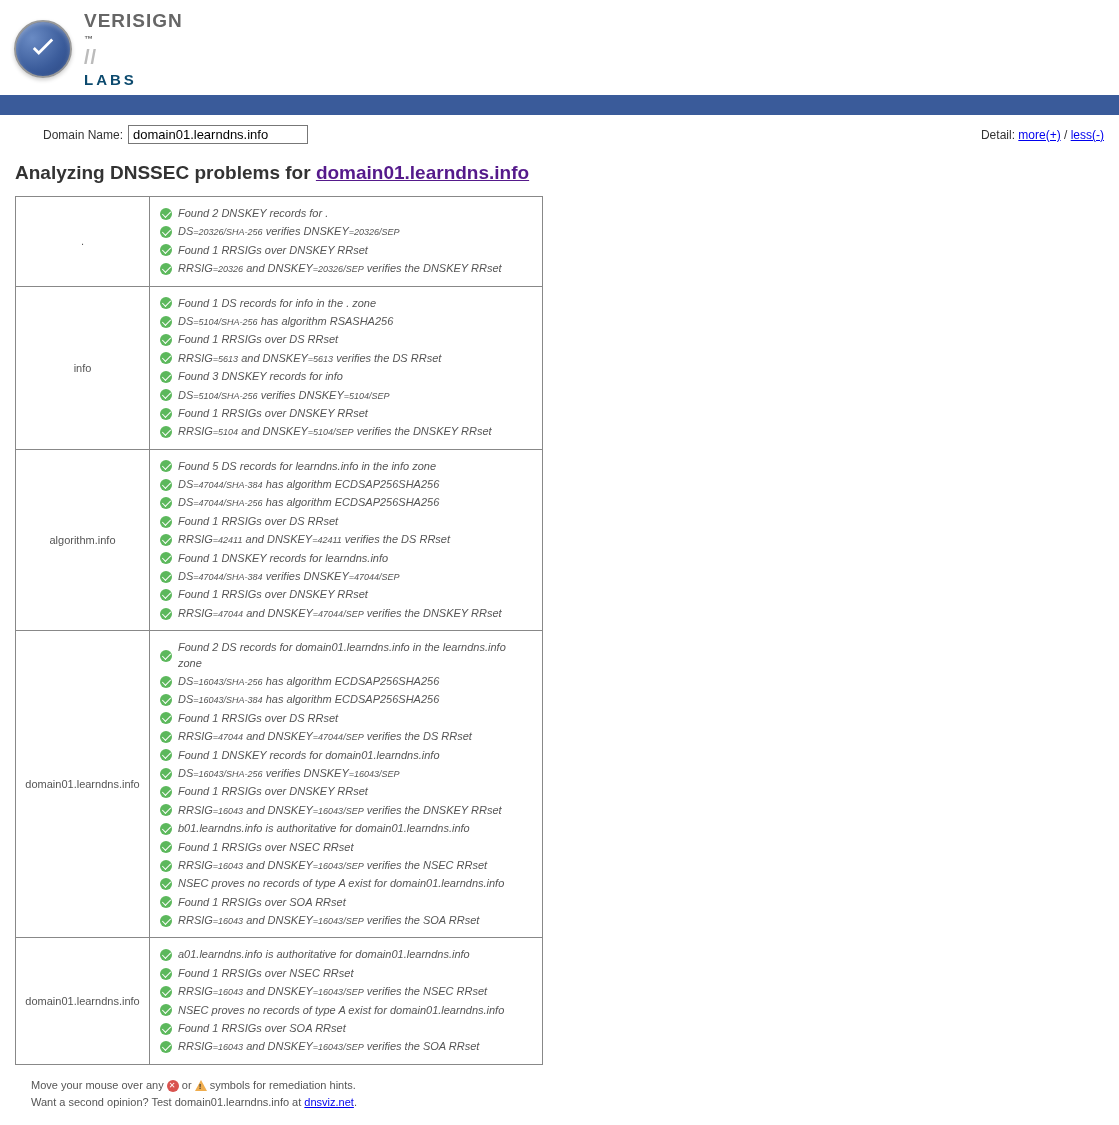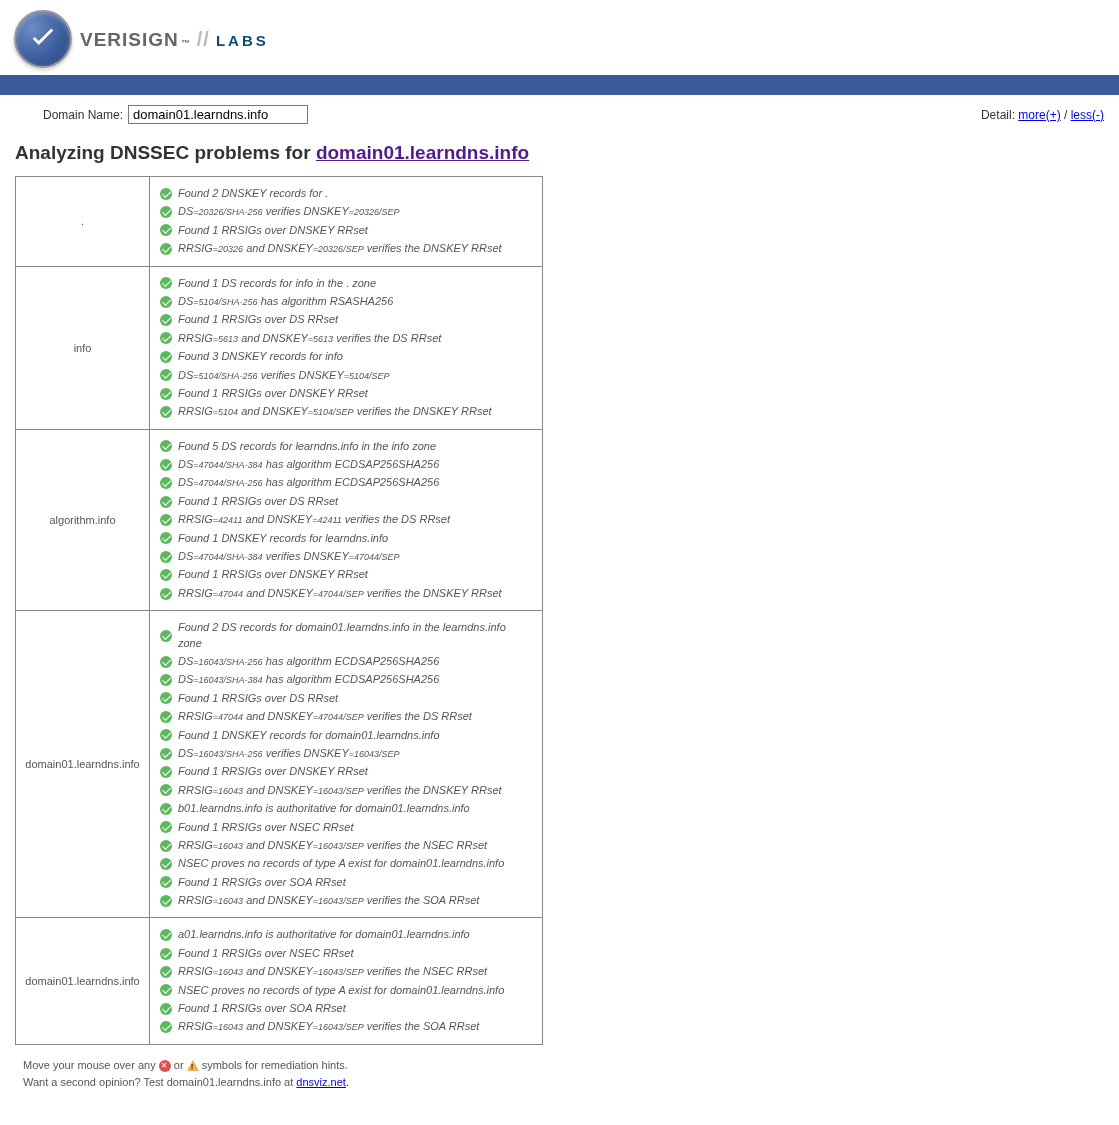--- a/index.html
+++ b/index.html
@@ -1,41 +1,41 @@
 <!DOCTYPE html>
 <html><head>
 <meta charset="utf-8">
 <style>
 * { margin: 0; padding: 0; box-sizing: border-box; }
 body { font-family: Arial, Helvetica, sans-serif; font-size: 12px; color: #333; background: #fff; }
 .header { padding: 10px 14px 5px; display: flex; align-items: center; gap: 8px; }
 .logo-circle { width: 58px; height: 58px; border-radius: 50%; background: radial-gradient(circle at 30% 30%, #6a8bc4, #3a5b9a 60%, #2a4680); border: 2px solid #999; display: flex; align-items: center; justify-content: center; position: relative; box-shadow: inset 0 2px 4px rgba(255,255,255,0.3), 0 2px 4px rgba(0,0,0,0.2); }
 .logo-circle svg { width: 34px; height: 34px; }
-.brand-text { font-size: 19px; font-weight: bold; color: #666; letter-spacing: 1px; display: flex; align-items: baseline; gap: 2px; }
+.brand-text { font-size: 19px; font-weight: bold; color: #666; letter-spacing: 1px; display: flex; align-items: baseline; gap: 2px; flex-direction: column; }
 .brand-text .tm { font-size: 9px; vertical-align: super; color: #666; }
 .brand-text .slashes { color: #bbb; font-weight: bold; margin: 0 4px; font-size: 20px; }
 .brand-text .labs { color: #0c4a6e; font-weight: bold; letter-spacing: 3px; font-size: 15px; }
 .blue-bar { height: 20px; background: #3a5b9a; width: 100%; margin-top: 2px; }
 .controls { display: flex; justify-content: space-between; align-items: center; padding: 10px 15px; font-size: 12px; }
 .controls-left { display: flex; align-items: center; gap: 5px; margin-left: 28px; }
 .controls input { font-size: 13px; padding: 1px 4px; border: 1px solid #777; width: 180px; font-family: Arial; }
 .controls-right a { color: #0000EE; text-decoration: underline; }
 h2 { font-size: 19px; font-weight: bold; padding: 8px 15px 12px; color: #333; }
 h2 a { color: #551A8B; text-decoration: underline; }
 .results-table { border-collapse: collapse; margin: 0 15px; width: 528px; }
 .results-table td { border: 1px solid #888; vertical-align: middle; font-size: 11px; color: #555; }
 .results-table td.zone-name { width: 134px; text-align: center; padding: 4px; }
 .results-table td.zone-items { padding: 6px 10px; }
 .item-row { display: flex; align-items: center; gap: 6px; margin: 3px 0; line-height: 1.4; }
 .check-icon { width: 12px; height: 12px; border-radius: 50%; background: #5cb85c; display: inline-flex; align-items: center; justify-content: center; flex-shrink: 0; }
 .check-icon::after { content: ""; width: 4px; height: 7px; border: solid white; border-width: 0 1.5px 1.5px 0; transform: rotate(45deg) translate(-0.5px, -0.5px); }
 .item-text { color: #555; font-style: italic; }
 .item-text .small { font-size: 9px; }
 .footer { padding: 10px 15px; font-size: 11px; color: #555; }
-.footer p { margin: 4px 8px; }
+.footer p { margin: 4px 16px; }
 .footer a { color: #0000EE; }
 .err-icon { display: inline-block; width: 12px; height: 12px; border-radius: 50%; background: #d9534f; position: relative; vertical-align: middle; }
 .err-icon::after { content: "✕"; color: white; font-size: 8px; position: absolute; top: 0; left: 2px; line-height: 12px; }
 .warn-icon { display: inline-block; width: 0; height: 0; border-left: 6px solid transparent; border-right: 6px solid transparent; border-bottom: 11px solid #f0ad4e; position: relative; vertical-align: middle; }
 .warn-icon::after { content: "!"; color: #333; font-size: 8px; font-weight: bold; position: absolute; top: 2px; left: -2px; }
 </style>
 </head>
 <body>
 
 <div class="header">

